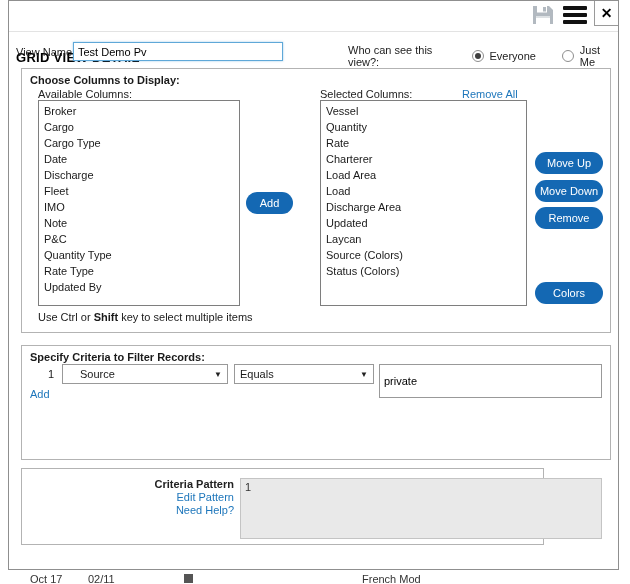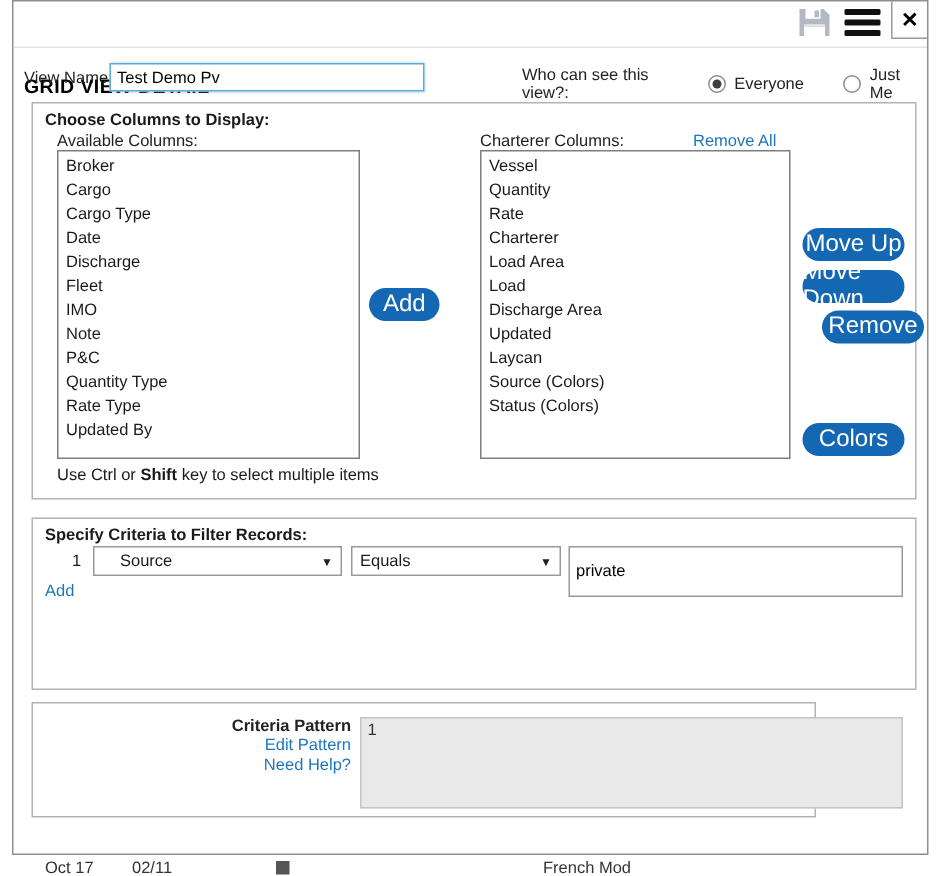--- a/index.html
+++ b/index.html
@@ -50,27 +50,27 @@
   .sel-label   { position:absolute; left:298px; top:19px; }
   .removeall   { position:absolute; left:440px; top:19px; font-size:11px;
     color:var(--link); cursor:pointer; }
 
   .listbox { position:absolute; border:1px solid #7e7e7e; background:#fff;
     overflow:hidden; padding-top:2px; cursor:default; }
   .listbox-available { left:16px; top:31px; width:202px; height:206px; }
   .listbox-selected  { left:298px; top:31px; width:207px; height:206px; }
   .list-item { font-size:11px; line-height:16px; padding:0 5px; white-space:nowrap; cursor:pointer; }
 
-  .btn { position:absolute; background:var(--accent); color:#fff; font-size:16px;
+  .btn { position:absolute; background:var(--accent); color:#fff; font-size:11px;
     display:flex; align-items:center; justify-content:center; border-radius:11px;
     cursor:pointer; user-select:none; }
   .btn-add      { left:224px; top:123px; width:47px; height:22px; }
   .btn-moveup   { left:513px; top:83px;  width:68px; height:22px; }
   .btn-movedown { left:513px; top:111px; width:68px; height:22px; }
-  .btn-remove   { left:526px; top:138px; width:68px; height:22px; }
+  .btn-remove   { left:513px; top:138px; width:68px; height:22px; }
   .btn-colors   { left:513px; top:213px; width:68px; height:22px; }
 
   .hint { position:absolute; left:16px; top:242px; font-size:11px; }
 
   .crit-index { position:absolute; left:26px; top:22px; font-size:11px; }
   .sel { position:absolute; top:18px; height:20px; border:1px solid #999;
     background:#fff; font-size:11px; display:flex; align-items:center;
     justify-content:space-between; padding:0 5px; cursor:pointer; }
   .sel .arrow { font-size:8px; color:#222; margin-left:6px; }
   .sel-field    { left:40px;  width:166px;padding-left:17px; }
@@ -145,21 +145,21 @@
         <div class="list-item">IMO</div>
         <div class="list-item">Note</div>
         <div class="list-item">P&amp;C</div>
         <div class="list-item">Quantity Type</div>
         <div class="list-item">Rate Type</div>
         <div class="list-item">Updated By</div>
       </div>
 
     <div class="btn btn-add">Add</div>
 
-    <span class="lbl sel-label">Charterer Columns:</span>
+    <span class="lbl sel-label">Selected Columns:</span>
     <span class="removeall">Remove All</span>
     <div class="listbox listbox-selected">
         <div class="list-item">Vessel</div>
         <div class="list-item">Quantity</div>
         <div class="list-item">Rate</div>
         <div class="list-item">Charterer</div>
         <div class="list-item">Load Area</div>
         <div class="list-item">Load</div>
         <div class="list-item">Discharge Area</div>
         <div class="list-item">Updated</div>

